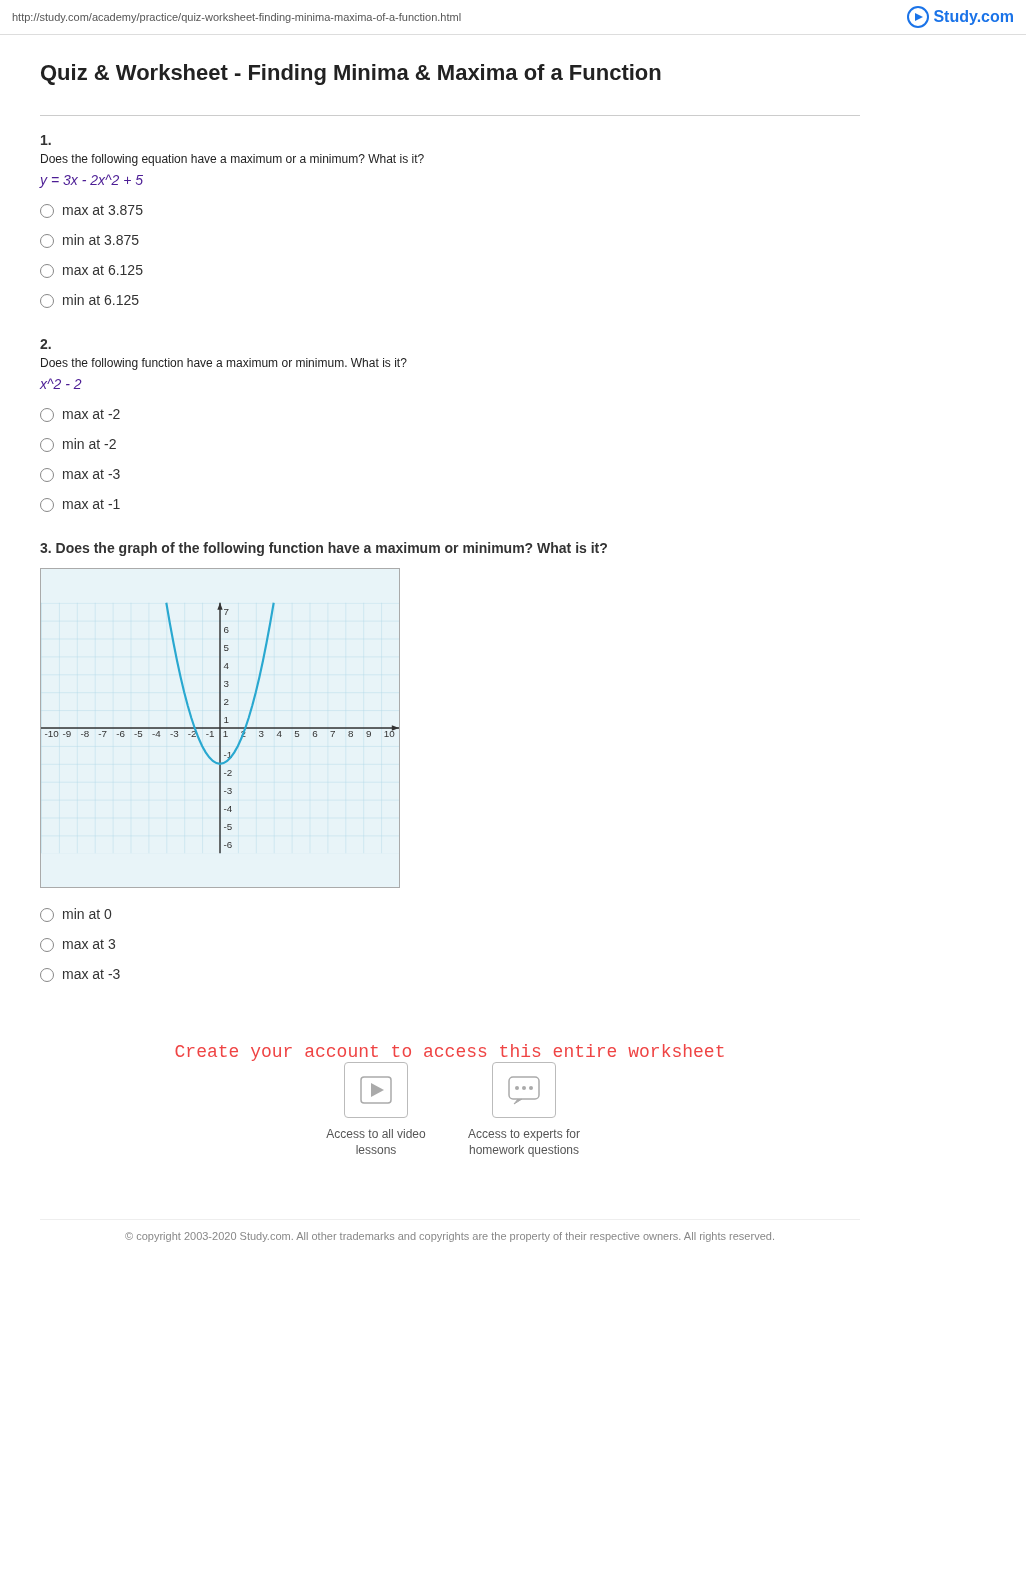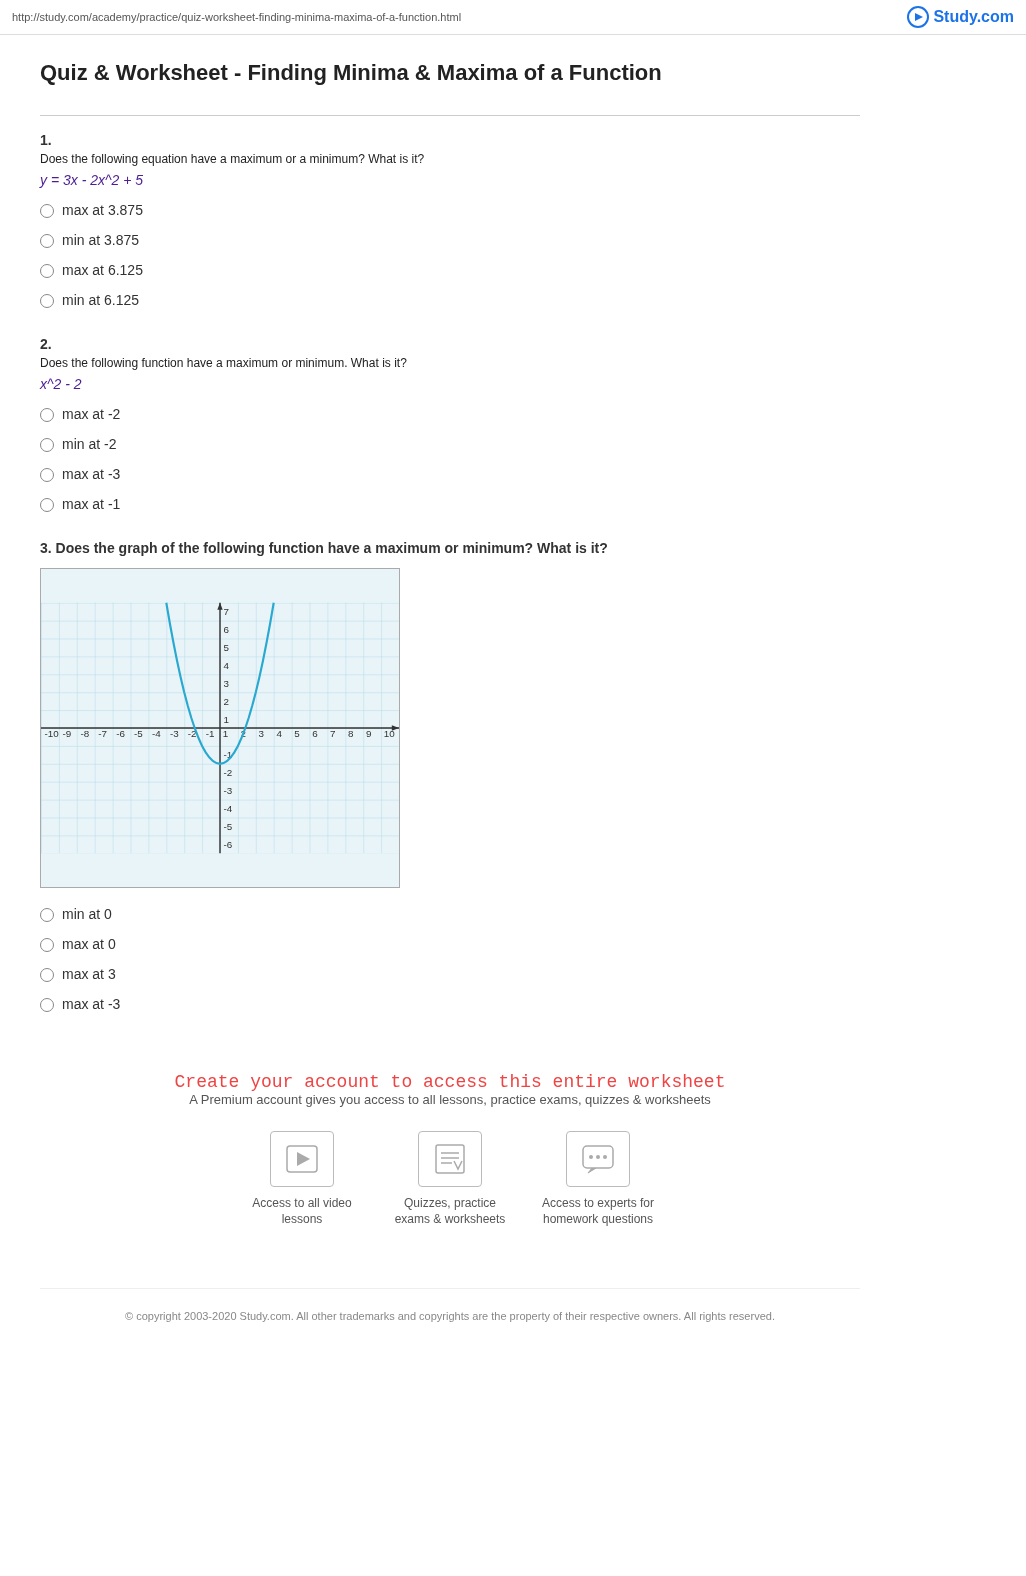--- a/index.html
+++ b/index.html
@@ -133,21 +133,21 @@
     .cta-icon-label {
       font-size: 12px;
       color: #555;
       text-align: center;
       line-height: 1.4;
     }
     .footer-text {
       text-align: center;
       font-size: 11px;
       color: #888;
-      padding: 21px 20px;
+      padding: 10px 20px;
       border-top: 1px solid #eee;
       margin-top: 10px;
     }
   </style>
 </head>
 <body>
 
 <div class="top-bar">
   <span class="url-text">http://study.com/academy/practice/quiz-worksheet-finding-minima-maxima-of-a-function.html</span>
   <div class="logo-area">
@@ -267,60 +267,43 @@
         <polyline points="-3,7 -2.8,5.84 -2.6,4.76 -2.4,3.76 -2.2,2.84 -2,2 -1.8,1.24 -1.6,0.56 -1.4,-0.04 -1.2,-0.56 -1,-1 -0.8,-1.36 -0.6,-1.64 -0.4,-1.84 -0.2,-1.96 0,-2 0.2,-1.96 0.4,-1.84 0.6,-1.64 0.8,-1.36 1,-1 1.2,-0.56 1.4,-0.04 1.6,0.56 1.8,1.24 2,2 2.2,2.84 2.4,3.76 2.6,4.76 2.8,5.84 3,7" fill="none" stroke="#29a8d0" stroke-width="0.12" transform="scale(1,-1)"></polyline>
       </svg>
     </div>
 
     <div class="radio-option">
       <span class="radio-circle"></span>
       <span>min at 0</span>
     </div>
     <div class="radio-option">
       <span class="radio-circle"></span>
-      <span>max at 0</span>
-    </div>
-    <div class="radio-option">
-      <span class="radio-circle"></span>
       <span>max at 3</span>
     </div>
     <div class="radio-option">
       <span class="radio-circle"></span>
       <span>max at -3</span>
     </div>
   </div>
 
   <div class="cta-section">
     <div class="cta-title">Create your account to access this entire worksheet</div>
-    <div class="cta-subtitle">A Premium account gives you access to all lessons, practice exams, quizzes &amp; worksheets</div>
 
     <div class="cta-icons">
 
       <div class="cta-icon-item">
         <div class="cta-icon-box">
           <svg width="32" height="28" viewBox="0 0 32 28">
             <rect x="1" y="1" width="30" height="26" rx="3" fill="none" stroke="#aaa" stroke-width="1.5"></rect>
             <polygon points="11,7 11,21 24,14" fill="#aaa"></polygon>
           </svg>
         </div>
         <span class="cta-icon-label">Access to all video lessons</span>
       </div>
 
-      <div class="cta-icon-item">
-        <div class="cta-icon-box">
-          <svg width="36" height="32" viewBox="0 0 36 32">
-            <rect x="4" y="2" width="28" height="28" rx="2" fill="none" stroke="#aaa" stroke-width="1.5"></rect>
-            <line x1="9" y1="10" x2="27" y2="10" stroke="#aaa" stroke-width="1.5"></line>
-            <line x1="9" y1="15" x2="27" y2="15" stroke="#aaa" stroke-width="1.5"></line>
-            <line x1="9" y1="20" x2="20" y2="20" stroke="#aaa" stroke-width="1.5"></line>
-            <polyline points="22,18 26,26 30,18" fill="none" stroke="#aaa" stroke-width="1.5"></polyline>
-          </svg>
-        </div>
-        <span class="cta-icon-label">Quizzes, practice exams &amp; worksheets</span>
-      </div>
 
       <div class="cta-icon-item">
         <div class="cta-icon-box">
           <svg width="36" height="32" viewBox="0 0 36 32">
             <rect x="3" y="3" width="30" height="22" rx="4" fill="none" stroke="#aaa" stroke-width="1.5"></rect>
             <circle cx="11" cy="14" r="2" fill="#aaa"></circle>
             <circle cx="18" cy="14" r="2" fill="#aaa"></circle>
             <circle cx="25" cy="14" r="2" fill="#aaa"></circle>
             <polyline points="12,25 8,30 16,25" fill="#aaa" stroke="#aaa" stroke-width="1"></polyline>
           </svg>

